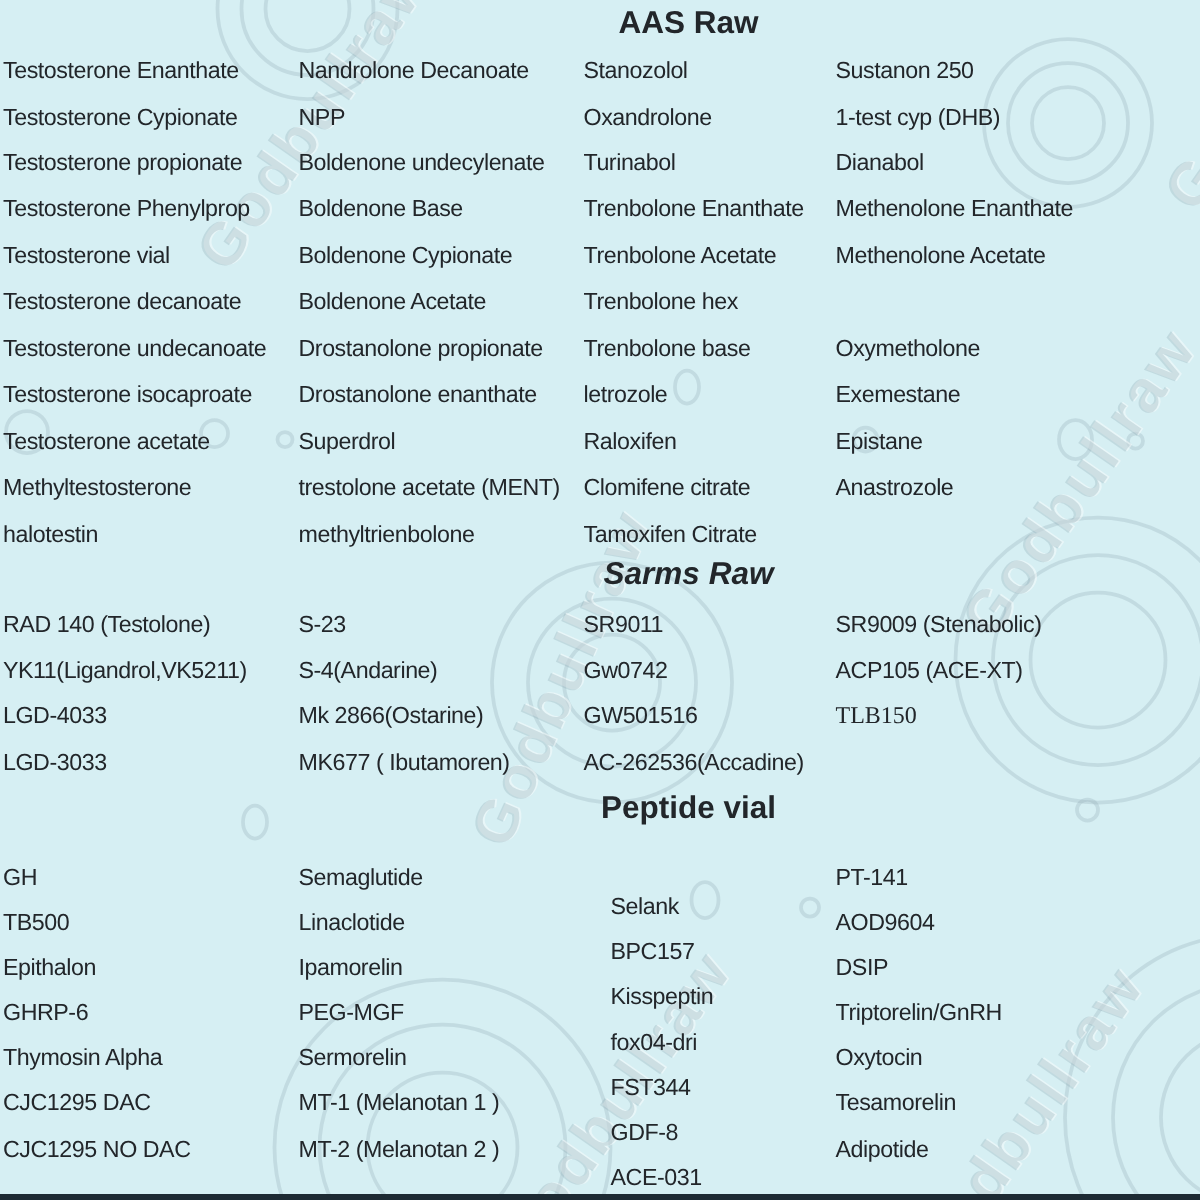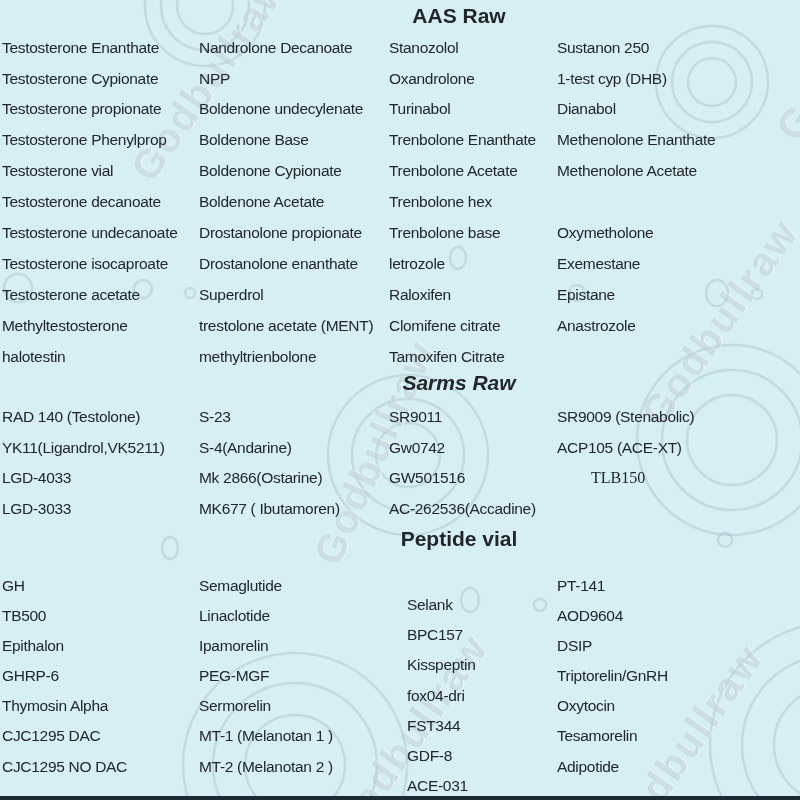--- a/index.html
+++ b/index.html
@@ -47,21 +47,21 @@
   .sec-aas .row, .sec-sarms .row{height:30.9px;}
   .sec-peptide .row{height:30.2px;}
   .cell{
     white-space:nowrap;
     font-size:15.5px;
     letter-spacing:-0.3px;
     color:var(--txt);
     line-height:1;
   }
   .sec-peptide .c3{padding-left:18px;margin-top:39px;}
-  .cell.serif{font-family:"Liberation Serif", serif;font-size:16px;letter-spacing:0;margin-left:34px;}
+  .cell.serif{font-family:"Liberation Serif", serif;font-size:16px;letter-spacing:0;}
   #bottom-bar{
     position:absolute;left:0;bottom:0;width:800px;height:4px;
     background:var(--bar);z-index:2;
   }
 </style>
 </head>
 <body>
 
 <div id="stage">
 

